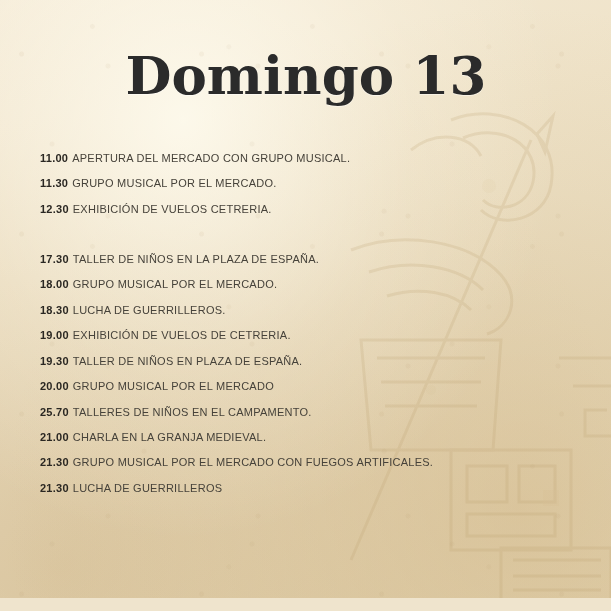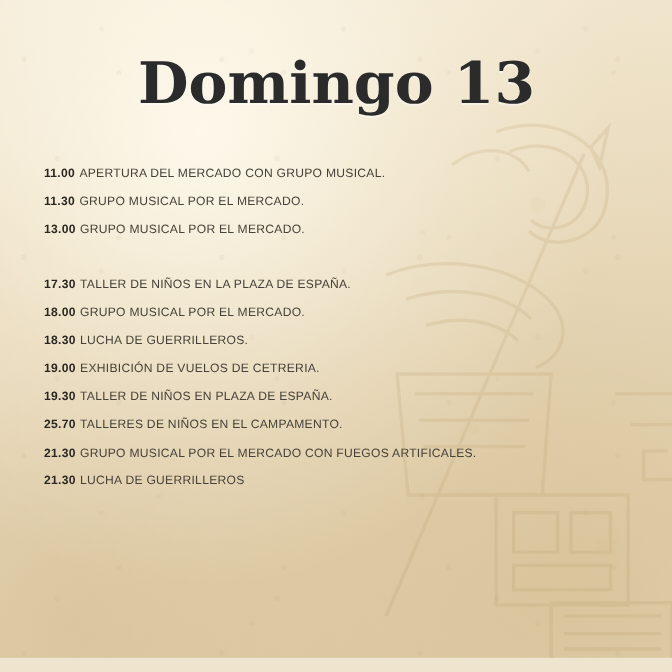--- a/index.html
+++ b/index.html
@@ -149,21 +149,21 @@
   <div class="schedule">
 
     <div class="block">
       <div class="row">
         <span class="time">11.00</span><span class="desc">APERTURA DEL MERCADO CON GRUPO MUSICAL.</span>
       </div>
       <div class="row">
         <span class="time">11.30</span><span class="desc">GRUPO MUSICAL POR EL MERCADO.</span>
       </div>
       <div class="row">
-        <span class="time">13.00</span><span class="desc">GRUPO MUSICAL POR EL MERCADO.</span>
+        <span class="time">12.30</span><span class="desc">EXHIBICIÓN DE VUELOS CETRERIA.</span>
       </div>
     </div>
 
     <div class="gap"></div>
 
     <div class="block">
       <div class="row">
         <span class="time">17.30</span><span class="desc">TALLER DE NIÑOS EN LA PLAZA DE ESPAÑA.</span>
       </div>
       <div class="row">
@@ -172,21 +172,27 @@
       <div class="row">
         <span class="time">18.30</span><span class="desc">LUCHA DE GUERRILLEROS.</span>
       </div>
       <div class="row">
         <span class="time">19.00</span><span class="desc">EXHIBICIÓN DE VUELOS DE CETRERIA.</span>
       </div>
       <div class="row">
         <span class="time">19.30</span><span class="desc">TALLER DE NIÑOS EN PLAZA DE ESPAÑA.</span>
       </div>
       <div class="row">
+        <span class="time">20.00</span><span class="desc">GRUPO MUSICAL POR EL MERCADO</span>
+      </div>
+      <div class="row">
         <span class="time">25.70</span><span class="desc">TALLERES DE NIÑOS EN EL CAMPAMENTO.</span>
+      </div>
+      <div class="row">
+        <span class="time">21.00</span><span class="desc">CHARLA EN LA GRANJA MEDIEVAL.</span>
       </div>
       <div class="row">
         <span class="time">21.30</span><span class="desc">GRUPO MUSICAL POR EL MERCADO CON FUEGOS ARTIFICALES.</span>
       </div>
       <div class="row">
         <span class="time">21.30</span><span class="desc">LUCHA DE GUERRILLEROS</span>
       </div>
     </div>
 
   </div>

